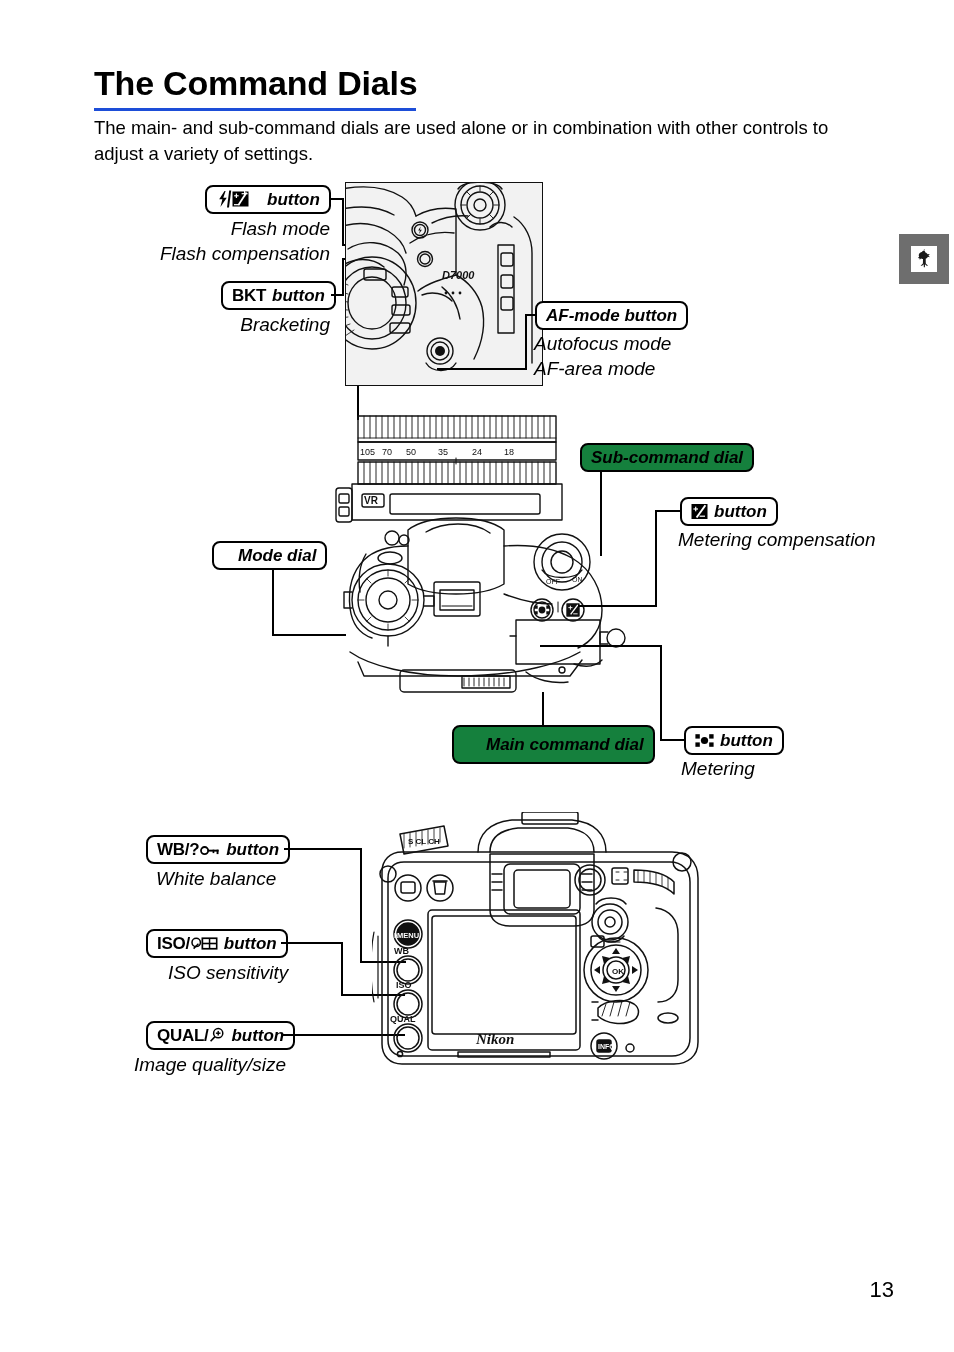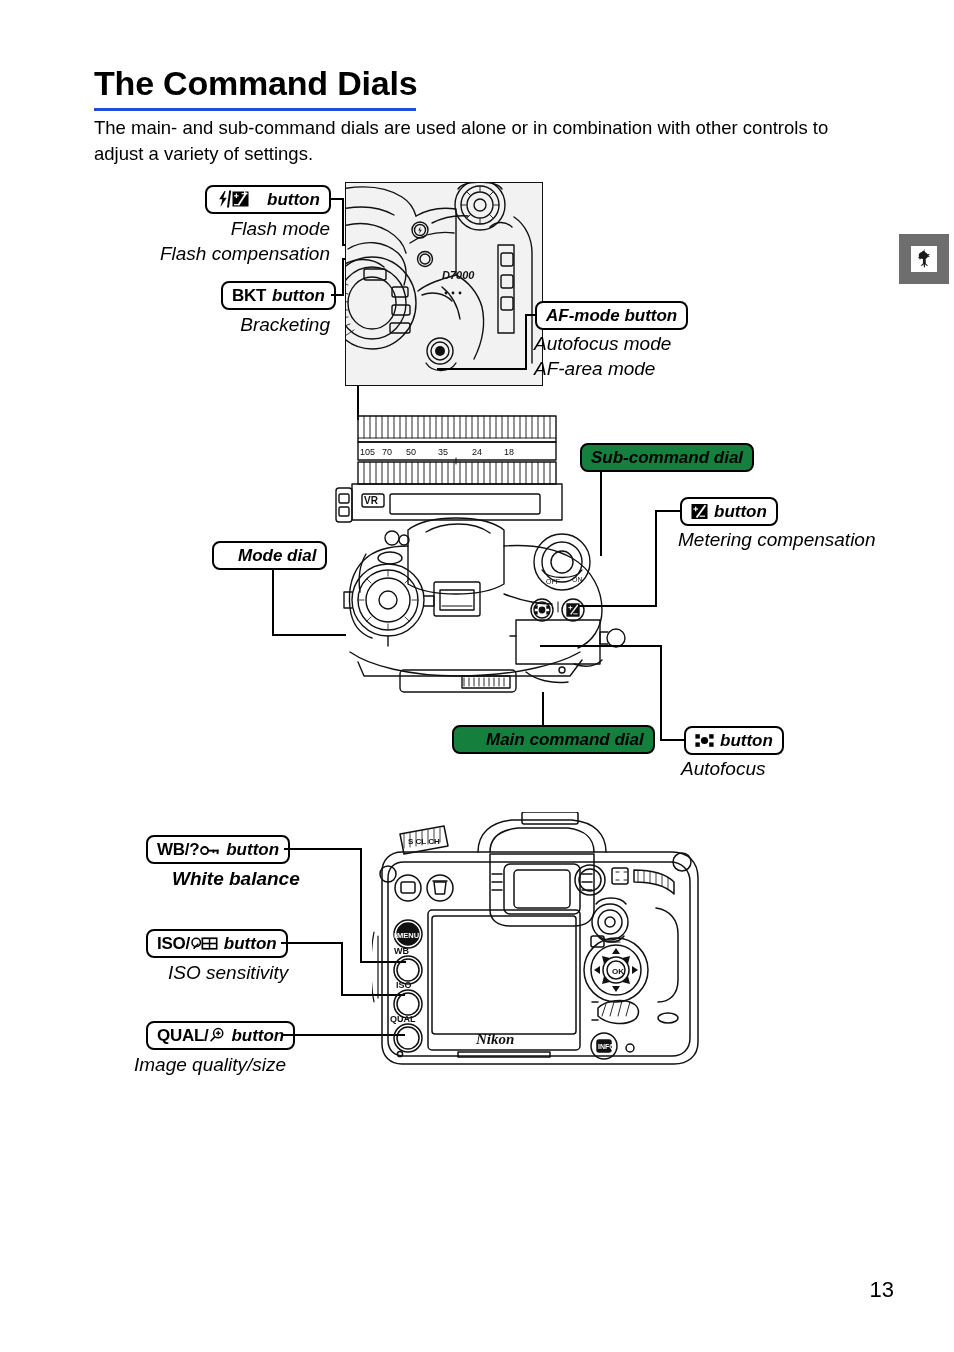--- a/index.html
+++ b/index.html
@@ -355,55 +355,55 @@
 <div class="ln lnh" style="left:655px;top:510px;width:26px;"></div>
 <div class="ln lnv" style="left:655px;top:510px;height:97px;"></div>
 <div class="ln lnh" style="left:578px;top:605px;width:79px;"></div>
 
 <div class="callout" style="left:212px;top:541px;height:29px;padding-left:24px;">
   <span>Mode dial</span>
 </div>
 <div class="ln lnv" style="left:272px;top:570px;height:66px;"></div>
 <div class="ln lnh" style="left:272px;top:634px;width:74px;"></div>
 
-<div class="callout gray" style="left:452px;top:725px;height:29px;padding-left:32px;">
+<div class="callout gray" style="left:452px;top:725px;height:39px;padding-left:32px;">
   <span>Main command dial</span>
 </div>
 <div class="ln lnv" style="left:542px;top:692px;height:34px;"></div>
 
 <div class="callout" style="left:684px;top:726px;height:29px;">
   <span class="ico" style="margin-right:6px;">
     <svg width="19" height="15" viewBox="0 0 19 15">
       <circle cx="9.5" cy="7.5" r="3.6" fill="#000"></circle>
       <rect x="0.4" y="1.2" width="4.4" height="4.4" fill="#000"></rect>
       <rect x="14.2" y="1.2" width="4.4" height="4.4" fill="#000"></rect>
       <rect x="0.4" y="9.4" width="4.4" height="4.4" fill="#000"></rect>
       <rect x="14.2" y="9.4" width="4.4" height="4.4" fill="#000"></rect>
     </svg>
   </span>
   <span>button</span>
 </div>
-<div class="sub" style="left:681px;top:756px;">Autofocus</div>
+<div class="sub" style="left:681px;top:756px;">Metering</div>
 <div class="ln lnh" style="left:660px;top:739px;width:26px;"></div>
 <div class="ln lnv" style="left:660px;top:645px;height:96px;"></div>
 <div class="ln lnh" style="left:540px;top:645px;width:122px;"></div>
 
 <div class="callout" style="left:146px;top:835px;height:29px;">
   <span class="plain">WB/?</span>
   <span class="ico" style="margin:0 6px 0 1px;">
     <svg width="20" height="13" viewBox="0 0 20 13">
       <circle cx="4.6" cy="7.6" r="3.6" fill="none" stroke="#000" stroke-width="1.8"></circle>
       <rect x="7.6" y="6.7" width="11" height="1.9" fill="#000"></rect>
       <rect x="16.6" y="6.7" width="1.9" height="4.4" fill="#000"></rect>
       <rect x="12.6" y="6.7" width="1.7" height="3.4" fill="#000"></rect>
     </svg>
   </span>
   <span>button</span>
 </div>
-<div class="sub" style="left:172px;top:866px;font-weight:bold;">White balance</div>
+<div class="sub" style="left:156px;top:866px;">White balance</div>
 
 <div class="callout" style="left:146px;top:929px;height:29px;">
   <span class="plain">ISO/</span>
   <span class="ico" style="margin:0 6px 0 1px;">
     <svg width="27" height="15" viewBox="0 0 27 15">
       <circle cx="5.2" cy="6.4" r="4.2" fill="none" stroke="#000" stroke-width="1.5"></circle>
       <path d="M2.6 12.6 L7.4 7.8" stroke="#000" stroke-width="1.5"></path>
       <rect x="10.5" y="1.4" width="16" height="12.2" fill="#000"></rect>
       <rect x="12.2" y="3.1" width="5.6" height="3.6" fill="#fff"></rect>
       <rect x="19.3" y="3.1" width="5.6" height="3.6" fill="#fff"></rect>

